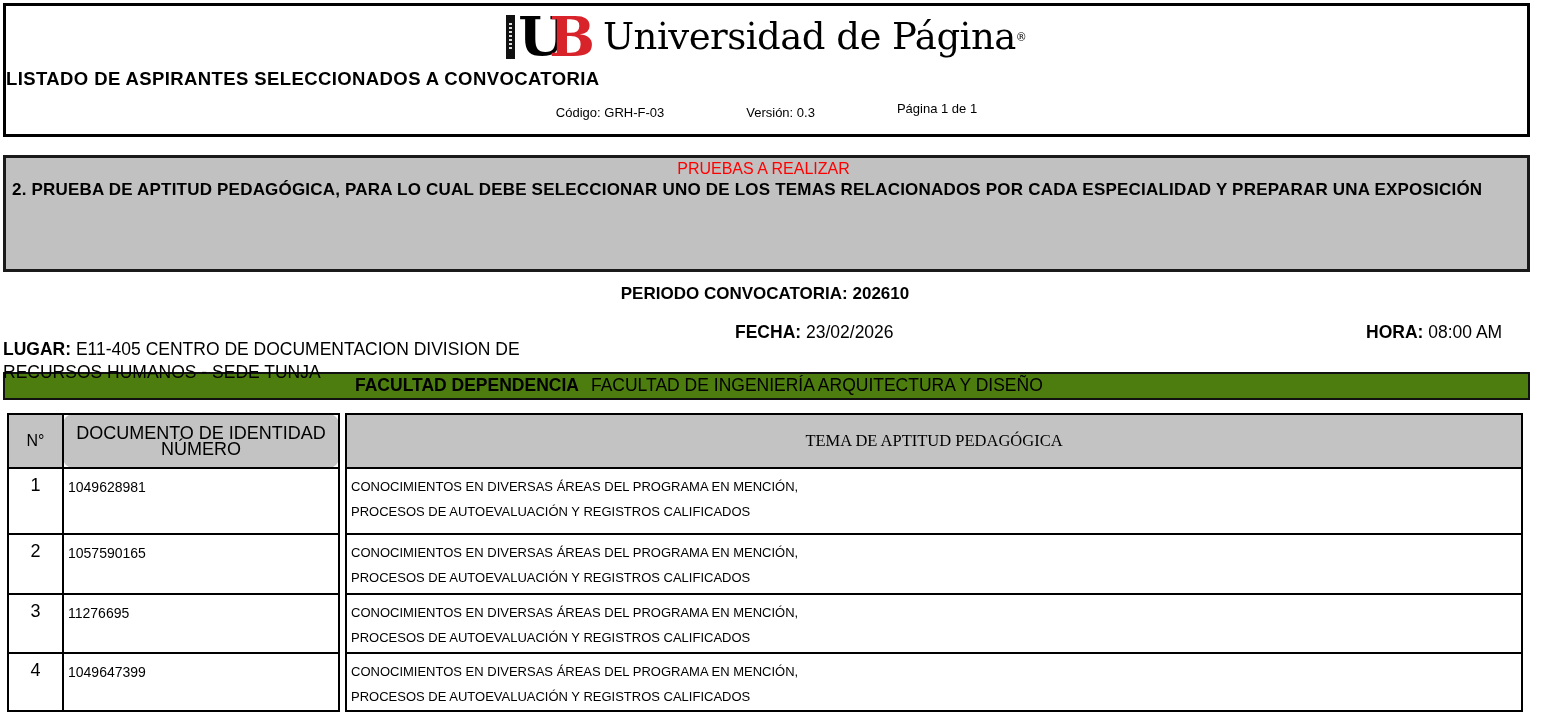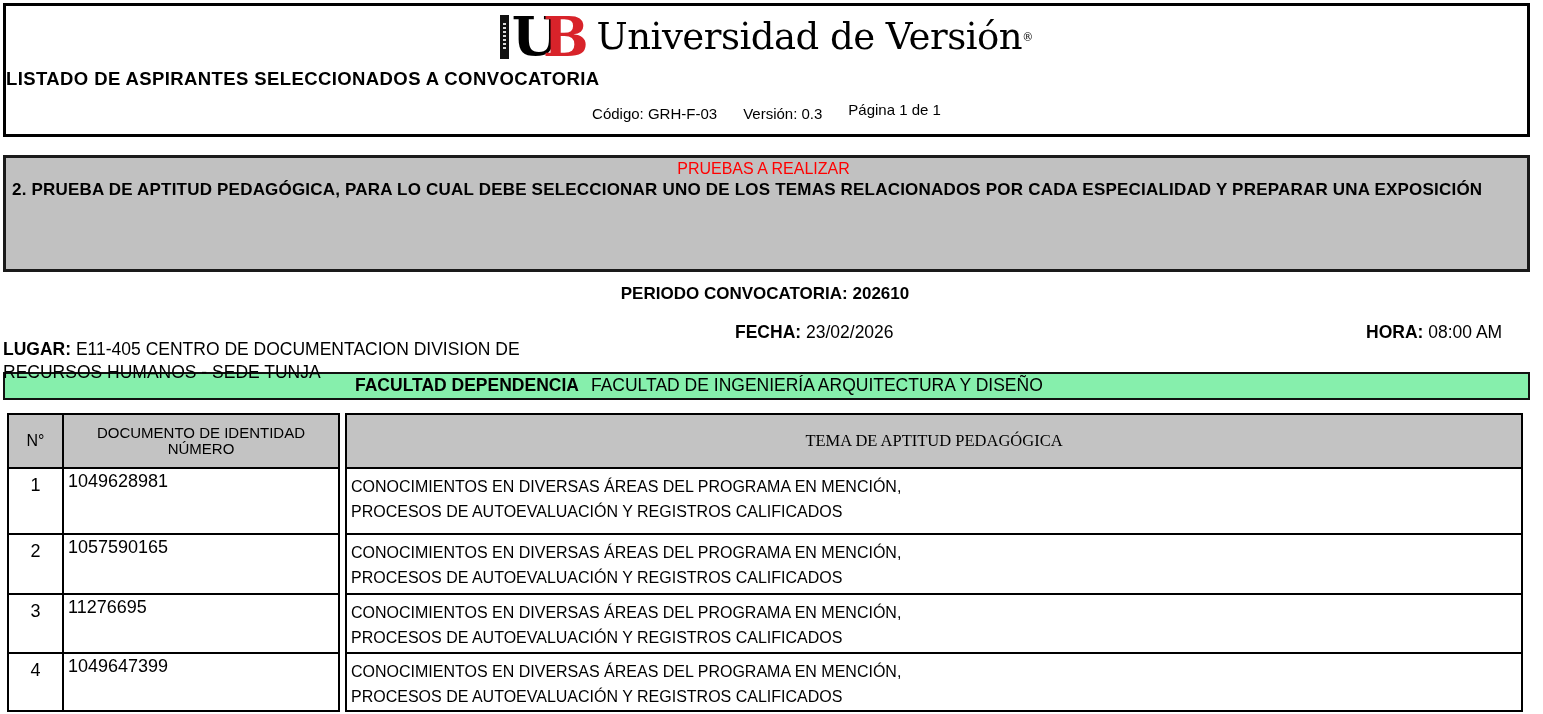--- a/index.html
+++ b/index.html
@@ -32,21 +32,21 @@
     font-family: "DejaVu Serif", serif; font-size: 37px; line-height: 44px; margin-left: 8px;
     letter-spacing: -0.5px;
   }
   .logo-reg { font-size: 11px; vertical-align: 22px; font-family: "DejaVu Serif", serif; }
   .doc-title {
     margin-top: 7px; text-align: left; font-weight: bold; font-size: 18.5px;
     letter-spacing: 0.4px;
   }
   .meta-row {
     margin-top: 15px; display: flex; justify-content: center; align-items: flex-start;
-    font-size: 15px; column-gap: 26px;
+    font-size: 13px; column-gap: 82px;
   }
   .meta-pagina { transform: translateY(-4px); }
 
   
   .pruebas-box {
     margin: 18px 8px 0 3px; width: 1527px; height: 117px;
     background: #c1c1c1; border: 3px solid #1a1a1a;
     padding: 1px 12px 0 6px; overflow: hidden;
   }
   .pruebas-title { text-align: center; font-size: 16px; line-height: 20px; }
@@ -64,49 +64,49 @@
   
   .info-row { position: relative; margin-top: 18px; height: 48px; font-size: 17.5px; }
   .info-lugar { position: absolute; left: 3px; top: 16px; width: 525px; line-height: 23px; }
   .info-fecha { position: absolute; left: 735px; top: 0; white-space: nowrap; }
   .info-hora  { position: absolute; left: 1366px; top: 0; white-space: nowrap; }
   .info-label { font-weight: bold; }
 
   
   .facultad-bar {
     margin: 2px 0 0 3px; width: 1527px; height: 28px;
-    background: #86efac; border: 2px solid #111;
+    background: #4d7c0f; border: 2px solid #111;
     font-size: 17.5px; line-height: 23px; padding-left: 350px; white-space: nowrap;
   }
   .facultad-label { font-weight: bold; margin-right: 12px; }
 
   
   .table-wrap { display: flex; margin: 13px 0 0 7px; column-gap: 5px; align-items: flex-start; }
   table { border-collapse: collapse; table-layout: fixed; }
   td, th { border: 2.5px solid #000; vertical-align: top; }
   th { background: #c3c3c3; vertical-align: middle; font-weight: normal; text-align: center; }
   .rh0 { height: 54px; } .rh1 { height: 66px; } .rh2 { height: 60px; }
   .rh3 { height: 59px; } .rh4 { height: 58px; }
   .th-num  { font-size: 16px; }
-  .th-doc  { font-size: 15px; line-height: 16px; }
+  .th-doc  { font-size: 18px; line-height: 16px; border-radius: 10px; }
   .th-tema { font-size: 16.5px; font-family: Liberation Serif, serif; }
   .num-cell { text-align: center; font-size: 18px; padding-top: 6px; }
-  .doc-cell { font-size: 18px; padding: 2px 0 0 4px; }
-  .tema-cell { font-size: 16px; padding: 5px 0 0 4px; }
+  .doc-cell { font-size: 14px; padding: 10px 0 0 4px; }
+  .tema-cell { font-size: 13px; padding: 5px 0 0 4px; }
   .tema-cell div { line-height: 25px; white-space: nowrap; overflow: hidden; }
 </style>
 </head>
 <body>
 
 <div class="header-box">
   <div class="logo-row">
     <div class="logo-strip"></div>
     <span class="logo-u">U</span>
     <span class="logo-b" style="color:#d8232a;">B</span>
-    <span class="logo-wordmark">Universidad de Versión</span>
+    <span class="logo-wordmark">Universidad de Página</span>
     <span class="logo-reg">®</span>
   </div>
   <div class="doc-title">LISTADO DE ASPIRANTES SELECCIONADOS A CONVOCATORIA</div>
   <div class="meta-row">
     <span>Código: GRH-F-03</span>
     <span>Versión: 0.3</span>
     <span class="meta-pagina">Página 1 de 1</span>
   </div>
 </div>
 

